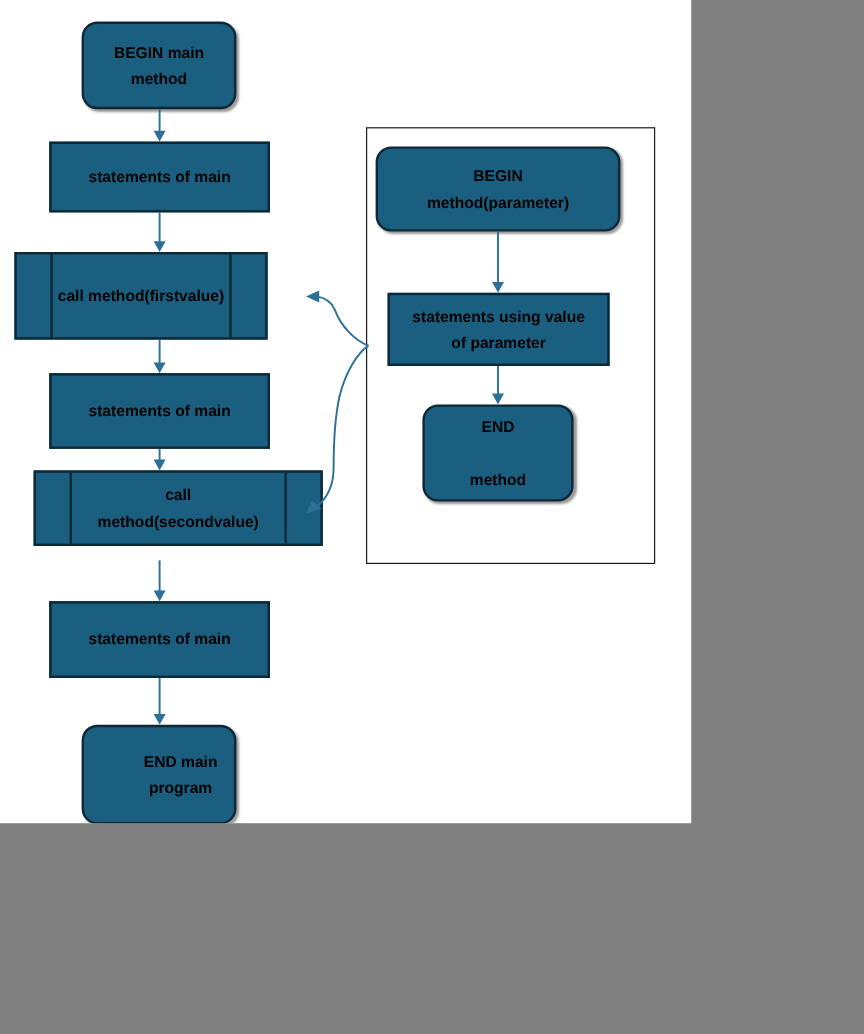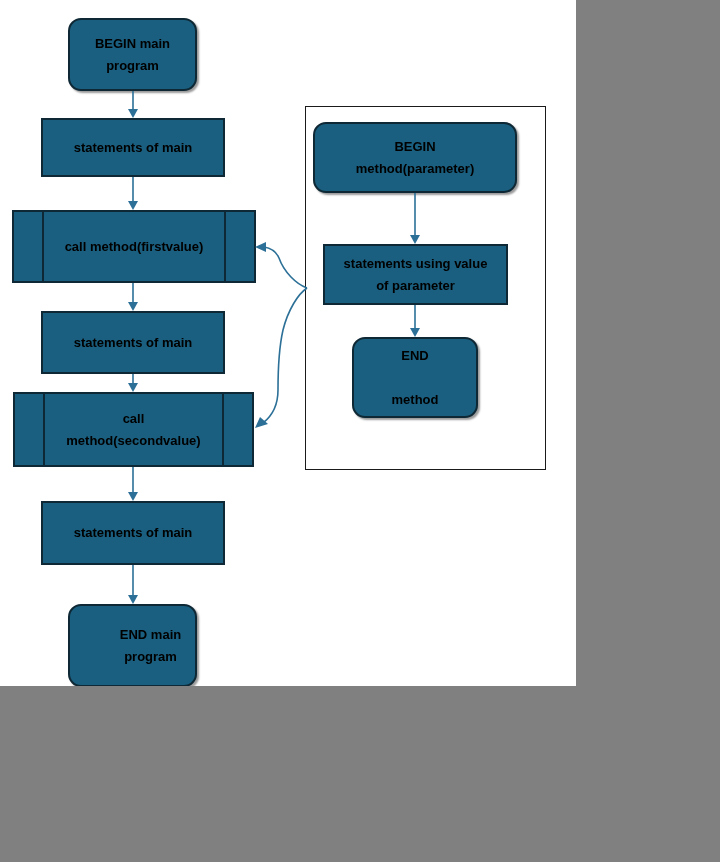--- a/index.html
+++ b/index.html
@@ -53,36 +53,36 @@
 </style>
 </head>
 <body>
 
 <div class="canvas">
 
   <div class="group-box" style="left:305px; top:106px; width:241px; height:364px;"></div>
 
   <div class="node rounded" style="left:68px; top:18px; width:129px; height:73px;">
     <span>BEGIN main
-program</span>
+method</span>
   </div>
 
   <div class="node" style="left:41px; top:118px; width:184px; height:59px;">
     <span>statements of main</span>
   </div>
 
-  <div class="node predef" style="left:12px; top:210px; width:244px; height:73px;">
+  <div class="node predef" style="left:12px; top:210px; width:211px; height:73px;">
     <span>call method(firstvalue)</span>
   </div>
 
   <div class="node" style="left:41px; top:311px; width:184px; height:63px;">
     <span>statements of main</span>
   </div>
 
-  <div class="node predef" style="left:13px; top:392px; width:241px; height:75px;">
+  <div class="node predef" style="left:28px; top:392px; width:241px; height:63px;">
     <span>call
 method(secondvalue)</span>
   </div>
 
   <div class="node" style="left:41px; top:501px; width:184px; height:64px;">
     <span>statements of main</span>
   </div>
 
   <div class="node rounded" style="left:68px; top:604px; width:129px; height:83px;padding-left:36px;">
     <span>END main

